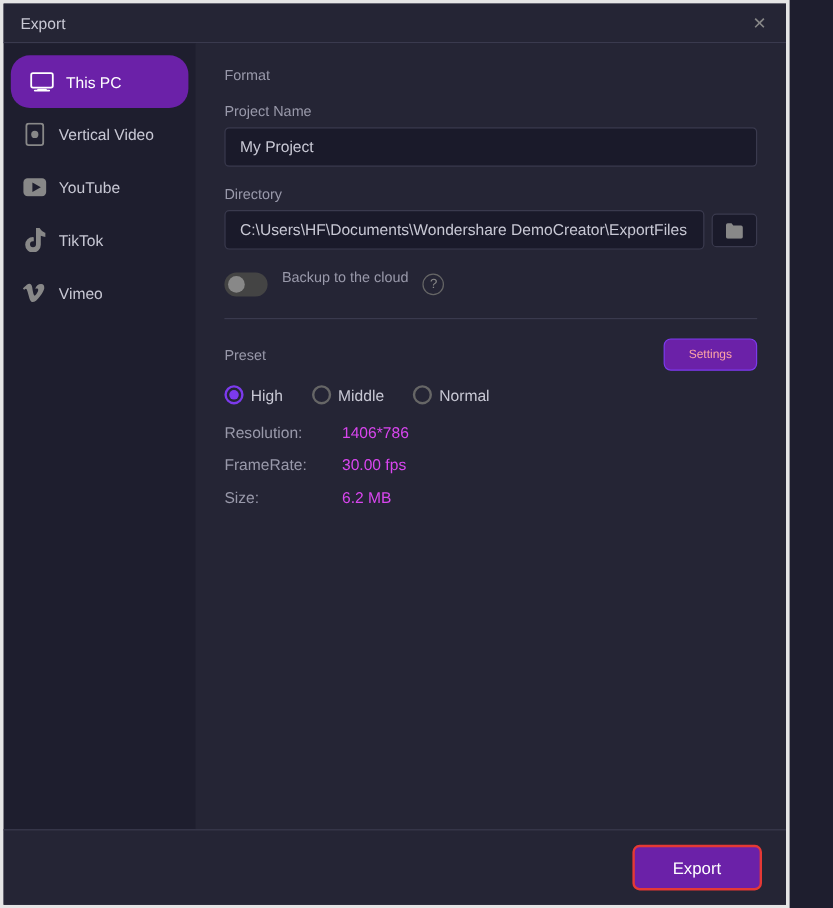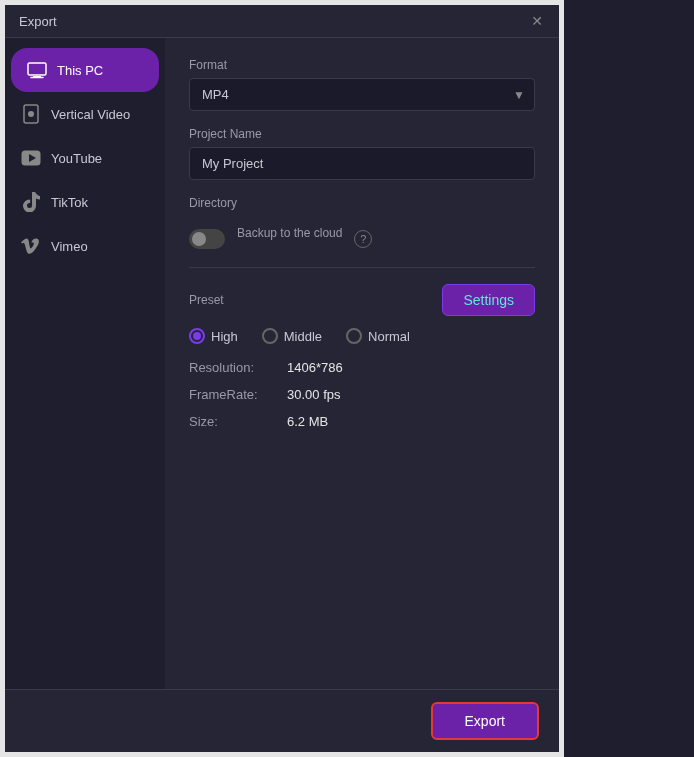--- a/index.html
+++ b/index.html
@@ -5,24 +5,24 @@
     * { box-sizing: border-box; margin: 0; padding: 0; }
     body {
       width: 694px;
       height: 757px;
       background: #1e1e2e;
       font-family: 'Segoe UI', Arial, sans-serif;
       color: #c8c8d4;
       overflow: hidden;
     }
     .window {
-      width: 564px;
+      width: 658px;
       height: 757px;
       background: #252535;
-      border: 5px solid #e5e5e5;
+      border: 3px solid #e5e5e5;
       display: flex;
       flex-direction: column;
     }
     .title-bar {
       display: flex;
       align-items: center;
       justify-content: space-between;
       padding: 8px 14px;
       background: #252535;
       border-bottom: 1px solid #3a3a4e;
@@ -206,24 +206,24 @@
       justify-content: space-between;
       margin-bottom: 12px;
     }
     .preset-label {
       font-size: 12px;
       color: #9999aa;
     }
     .settings-btn {
       background: #6b21a8;
       border: 1px solid #7c3aed;
-      color: #5eead4;
+      color: #fca5a5;
       padding: 7px 20px;
       border-radius: 6px;
-      font-size: 14px;
+      font-size: 10px;
       cursor: pointer;
     }
     .radio-row {
       display: flex;
       gap: 24px;
       align-items: center;
       margin-bottom: 16px;
     }
     .radio-item {
       display: flex;
@@ -260,21 +260,21 @@
       margin-bottom: 12px;
       gap: 8px;
     }
     .info-key {
       font-size: 13px;
       color: #9999aa;
       width: 90px;
     }
     .info-val {
       font-size: 13px;
-      color: #e5e5e5;
+      color: #d946ef;
     }
     
     .footer {
       display: flex;
       justify-content: flex-end;
       padding: 12px 20px;
       border-top: 1px solid #3a3a4e;
       background: #252535;
     }
     .export-btn {
@@ -350,39 +350,37 @@
         </span>
         <span class="sidebar-item-label">Vimeo</span>
       </div>
 
     </div>
 
     <div class="content">
 
       <div class="field-group">
         <div class="field-label">Format</div>
-        <div class="select-wrapper">
-          <select>
-            <option>MP4</option>
-            <option>AVI</option>
-            <option>MOV</option>
-            <option>GIF</option>
-            <option>MP3</option>
-          </select>
-          <span class="select-arrow">▼</span>
-        </div>
       </div>
 
       <div class="field-group">
         <div class="field-label">Project Name</div>
         <input type="text" value="My Project" style="">
       </div>
 
       <div class="field-group">
         <div class="field-label">Directory</div>
+        <div class="directory-row">
+          <input type="text" class="directory-input" value="C:\Users\HF\Documents\Wondershare DemoCreator\ExportFiles" style="">
+          <button class="folder-btn">
+            <svg width="16" height="14" viewBox="0 0 16 14" fill="#888">
+              <path d="M1 2.5A1.5 1.5 0 0 1 2.5 1h3.09l1.5 2H13.5A1.5 1.5 0 0 1 15 4.5v8A1.5 1.5 0 0 1 13.5 14h-11A1.5 1.5 0 0 1 1 12.5v-10z"></path>
+            </svg>
+          </button>
+        </div>
       </div>
 
       <div class="backup-row">
         <div class="toggle">
           <div class="toggle-knob"></div>
         </div>
         <span class="field-label" style="margin-bottom:11px;">Backup to the cloud</span>
         <div class="help-icon">?</div>
       </div>
 

